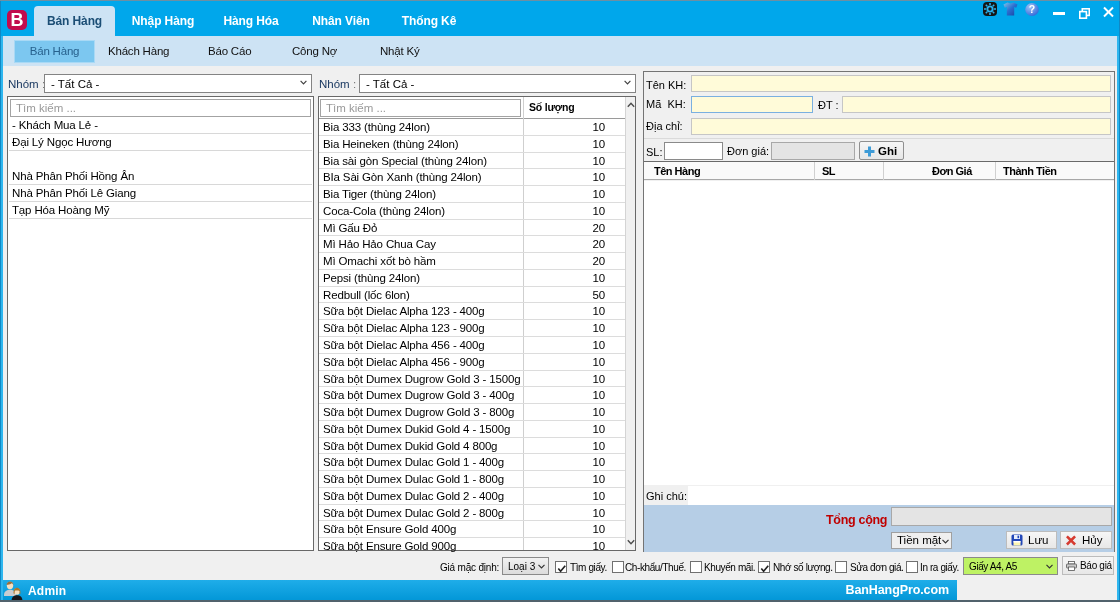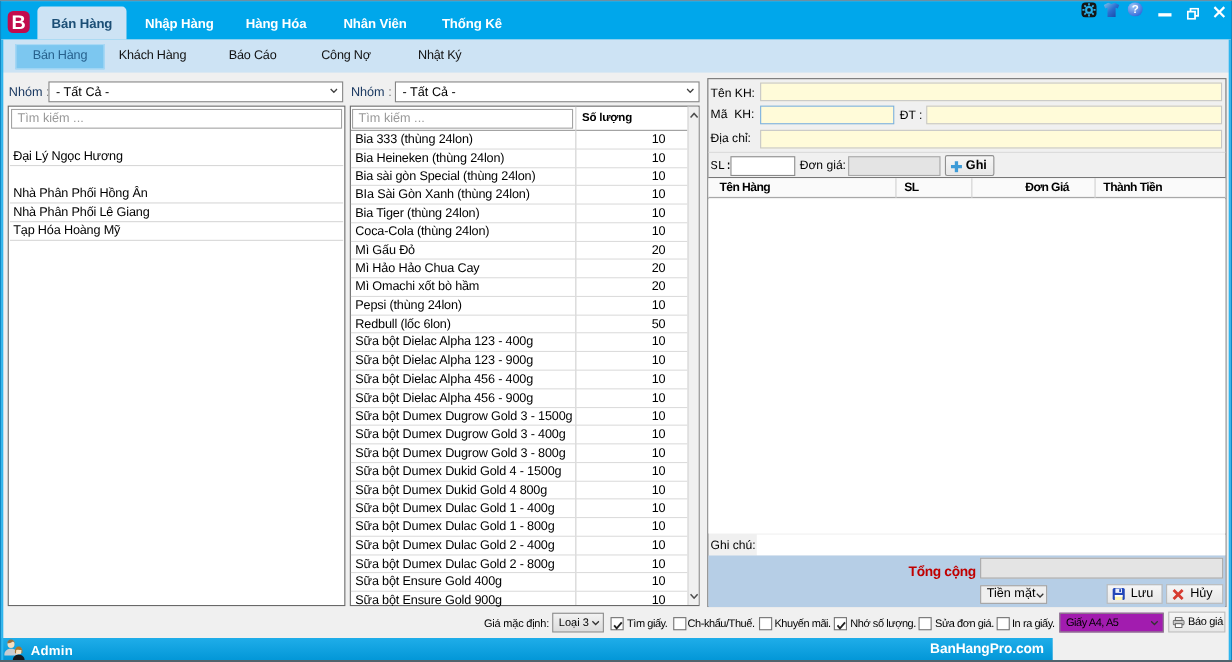--- a/index.html
+++ b/index.html
@@ -158,20 +158,21 @@
 
 <div class="abs lbl" style="left:8px;top:78px;">Nhóm <span class="c">:</span></div>
 <div class="abs combo" style="left:44px;top:74px;width:268px;height:19px;">
   <span class="txt">- Tất Cả -</span>
   <svg width="7" height="5" viewBox="0 0 7 5">
       <path d="M0.6 0.9 L3.5 3.9 L6.4 0.9" fill="none" stroke="#404040" stroke-width="1.15"></path>
     </svg>
 </div>
 <div class="abs" id="listbox">
   <div id="lsearch">Tìm kiếm ...</div>
+  <div class="lrow" style="top:20px;">- Khách Mua Lẻ -</div>
   <div class="lrow" style="top:37px;">Đại Lý Ngọc Hương</div>
   <div class="lrow" style="top:71px;">Nhà Phân Phối Hồng Ân</div>
   <div class="lrow" style="top:105px;">Tạp Hóa Hoàng Mỹ</div>
   <div class="lrow" style="top:88px;">Nhà Phân Phối Lê Giang</div>
 </div>
 
 <div class="abs lbl" style="left:319px;top:78px;">Nhóm <span class="c">:</span></div>
 <div class="abs combo" style="left:359px;top:74px;width:277px;height:19px;">
   <span class="txt">- Tất Cả -</span>
   <svg width="7" height="5" viewBox="0 0 7 5">
@@ -303,21 +304,21 @@
 <div class="abs rlbl" style="left:646px;top:79px;">Tên KH:</div>
 <div class="abs yellow" style="left:691px;top:75px;width:420px;height:17px;"></div>
 <div class="abs rlbl" style="left:646px;top:98px;">Mã&nbsp; KH:</div>
 <div class="abs yellow" style="left:691px;top:96px;width:122px;height:17px;border-color:#7ab0e0;"></div>
 <div class="abs rlbl" style="left:818px;top:99px;">ĐT :</div>
 <div class="abs yellow" style="left:842px;top:96px;width:269px;height:17px;"></div>
 <div class="abs rlbl" style="left:646px;top:120px;">Địa chỉ:</div>
 <div class="abs yellow" style="left:691px;top:118px;width:420px;height:17px;"></div>
 <div class="abs" style="left:644px;top:138px;width:470px;height:1px;background:#dadada;"></div>
 
-<div class="abs rlbl" style="left:646px;top:146px;font-family:Liberation Mono, monospace;">SL:</div>
+<div class="abs rlbl" style="left:646px;top:146px;">SL:</div>
 <div class="abs white-input" style="left:664px;top:142px;width:59px;height:18px;"></div>
 <div class="abs rlbl" style="left:727px;top:145px;">Đơn giá:</div>
 <div class="abs gray-input" style="left:771px;top:142px;width:84px;height:18px;"></div>
 <div class="abs btn" style="left:859px;top:141px;width:45px;height:19px;border-color:#909090;border-radius:2px;">
   <svg style="position:absolute;left:4px;top:4px;" width="11" height="11" viewBox="0 0 11 11">
       <path d="M4 0.5 h3 v3.5 h3.5 v3 h-3.5 v3.5 h-3 v-3.5 h-3.5 v-3 h3.5 Z" fill="#3d9bd7"></path>
     </svg>
   <span style="position:absolute;left:18px;top:3px;font-weight:bold;font-size:11.5px;">Ghi</span>
 </div>
 
@@ -383,21 +384,21 @@
 <div class="abs cb ck" style="left:758px;top:561px;">
     <svg width="12" height="12" viewBox="0 0 13 13">
       <path d="M2.5 6 L5 9 L10 3" fill="none" stroke="#222" stroke-width="1.8"></path>
     </svg>
   </div>
 <div class="abs tb" style="left:773px;top:562px;">Nhớ số lượng.</div>
 <div class="abs cb" style="left:835px;top:561px;"></div>
 <div class="abs tb" style="left:850px;top:562px;">Sửa đơn giá.</div>
 <div class="abs cb" style="left:906px;top:561px;"></div>
 <div class="abs tb" style="left:920px;top:562px;">In ra giấy.</div>
-<div class="abs" style="left:963px;top:557px;width:95px;height:18px;background:#a21caf;border:1px solid #8a8a8a;font-size:10px;letter-spacing:-0.4px;">
+<div class="abs" style="left:963px;top:557px;width:95px;height:18px;background:#bef264;border:1px solid #8a8a8a;font-size:10px;letter-spacing:-0.4px;">
   <span style="position:absolute;left:5px;top:3px;">Giấy A4, A5</span>
   <svg style="position:absolute;right:4px;top:6px;" width="7" height="5" viewBox="0 0 7 5">
       <path d="M0.5 0.8 L3.5 3.8 L6.5 0.8" fill="none" stroke="#333" stroke-width="1.2"></path>
     </svg>
 </div>
 <div class="abs btn" style="left:1062px;top:556px;width:52px;height:19px;font-size:10px;letter-spacing:-0.3px;white-space:nowrap;">
   <svg style="position:absolute;left:3px;top:4px;" width="11" height="10" viewBox="0 0 11 10">
       <rect x="2.5" y="0.5" width="6" height="2.5" fill="#fff" stroke="#555" stroke-width="0.8"></rect>
       <rect x="0.5" y="3" width="10" height="4" rx="0.8" fill="#c9c9c9" stroke="#555" stroke-width="0.8"></rect>
       <rect x="2.5" y="6" width="6" height="3.5" fill="#fff" stroke="#555" stroke-width="0.8"></rect>

